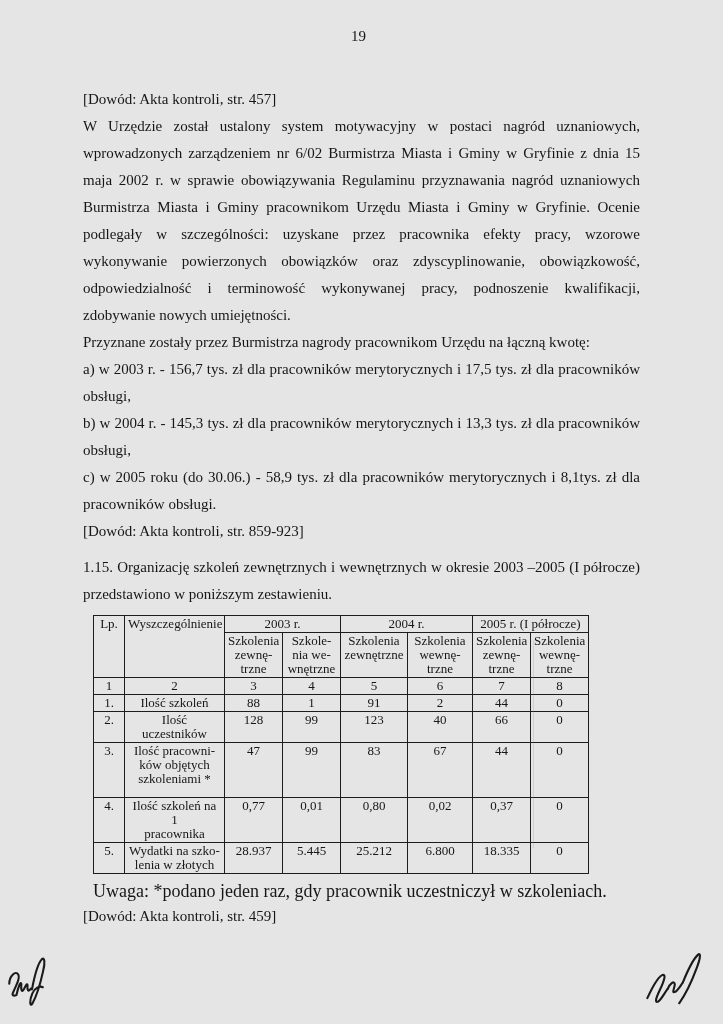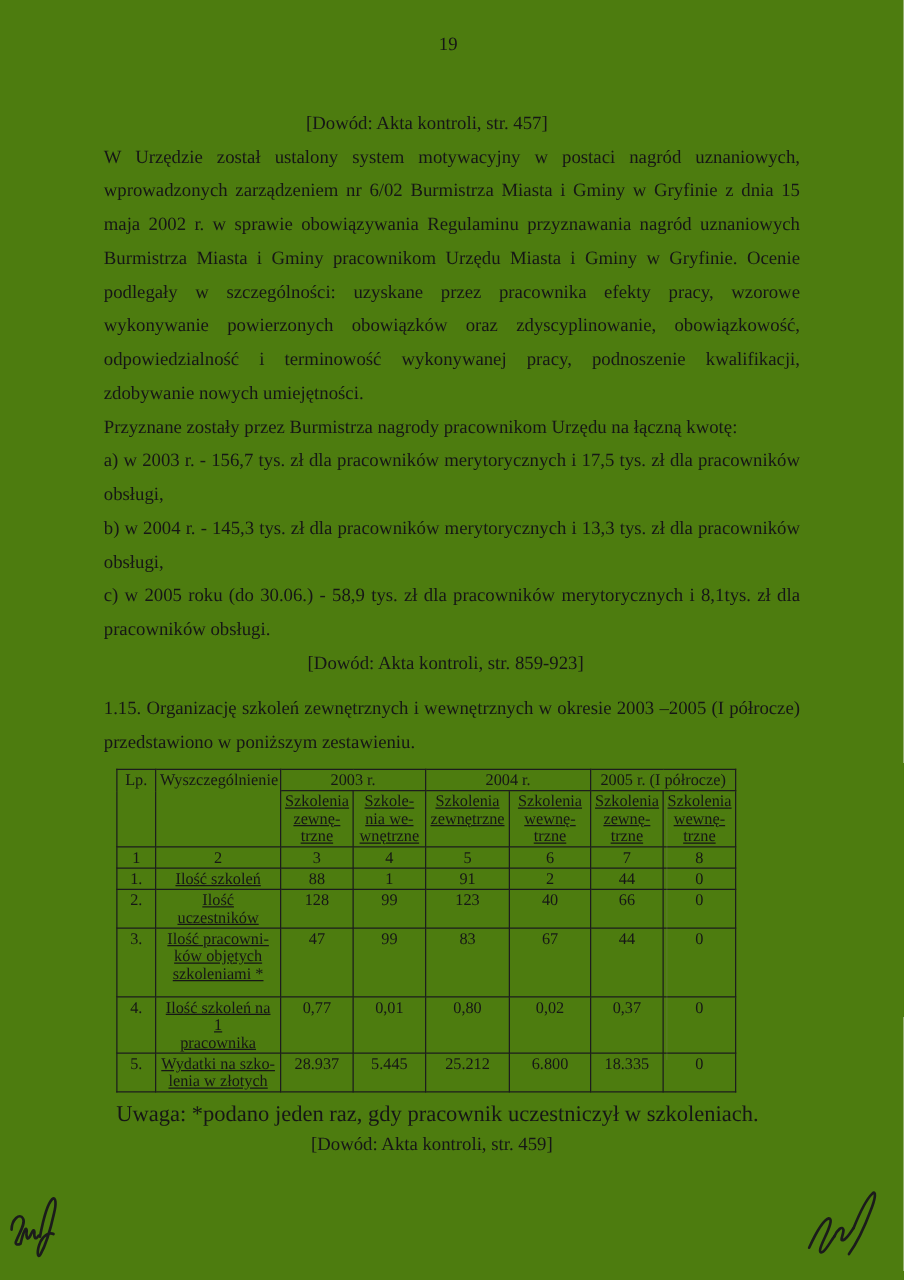--- a/index.html
+++ b/index.html
@@ -1,59 +1,59 @@
 <!DOCTYPE html>
 <html><head>
 <meta charset="utf-8">
 <style>
   html, body { margin:0; padding:0; background:#ffffff; }
   .page {
     position:relative;
     width:723px; height:1024px;
-    background:#4d7c0f;
+    background:#e5e5e5;
     font-family:"Liberation Serif", serif;
     color:#161616;
     overflow:hidden;
     box-sizing:border-box;
   }
   .page-number {
     position:absolute; top:28px; left:0; right:6px;
     text-align:center; font-size:15px;
   }
   .content {
     position:absolute; left:83px; top:86px; width:557px;
   }
   .body {
     margin:0; font-size:15px; line-height:27px;
     text-align:justify;
   }
   .p-indent { text-indent:9px; }
   .evidence {
-    margin:0; font-size:15px; line-height:27px; text-align:center;
+    margin:0; font-size:15px; line-height:27px; text-align:left;
   }
   .ev-457 { padding-right:40px; }
   .ev-411 { padding-right:12px; }
   .ev-859 { padding-right:10px; }
   .ev-459 { padding-right:32px; }
   .section-heading { margin-top:9px; }
   table.training {
     border-collapse:collapse; table-layout:fixed;
     width:495px; margin:7px 0 0 10px;
     font-family:"Liberation Serif", serif;
   }
   table.training td {
     border:1px solid #1d1d1d;
     font-size:13px; line-height:14px;
     padding:1px 3px;
     vertical-align:top; text-align:center;
     overflow:hidden;
   }
   td.year-head { font-size:13.5px; }
   td.head-left, td.cell-label, td.subhead { text-align:left; }
-  td.subhead, td.cell-label { white-space:pre-line;text-decoration:underline; }
+  td.subhead, td.cell-label { white-space:pre-line; }
   tr.row-tall td { height:52px; }
   .note {
     margin:5px 0 0 10px; font-size:18px; line-height:24px; text-align:left;
   }
   .sig { position:absolute; }
   .sig-left { left:4px; top:948px; transform:rotate(-6deg); }
   .sig-right { left:636px; top:944px; transform:rotate(2deg); }
   .sig path { fill:none; stroke:#1b1b1b; stroke-width:2.1; stroke-linecap:round; stroke-linejoin:round; }
   .scan-line {
     position:absolute; left:533px; top:640px; width:1px; height:208px;

